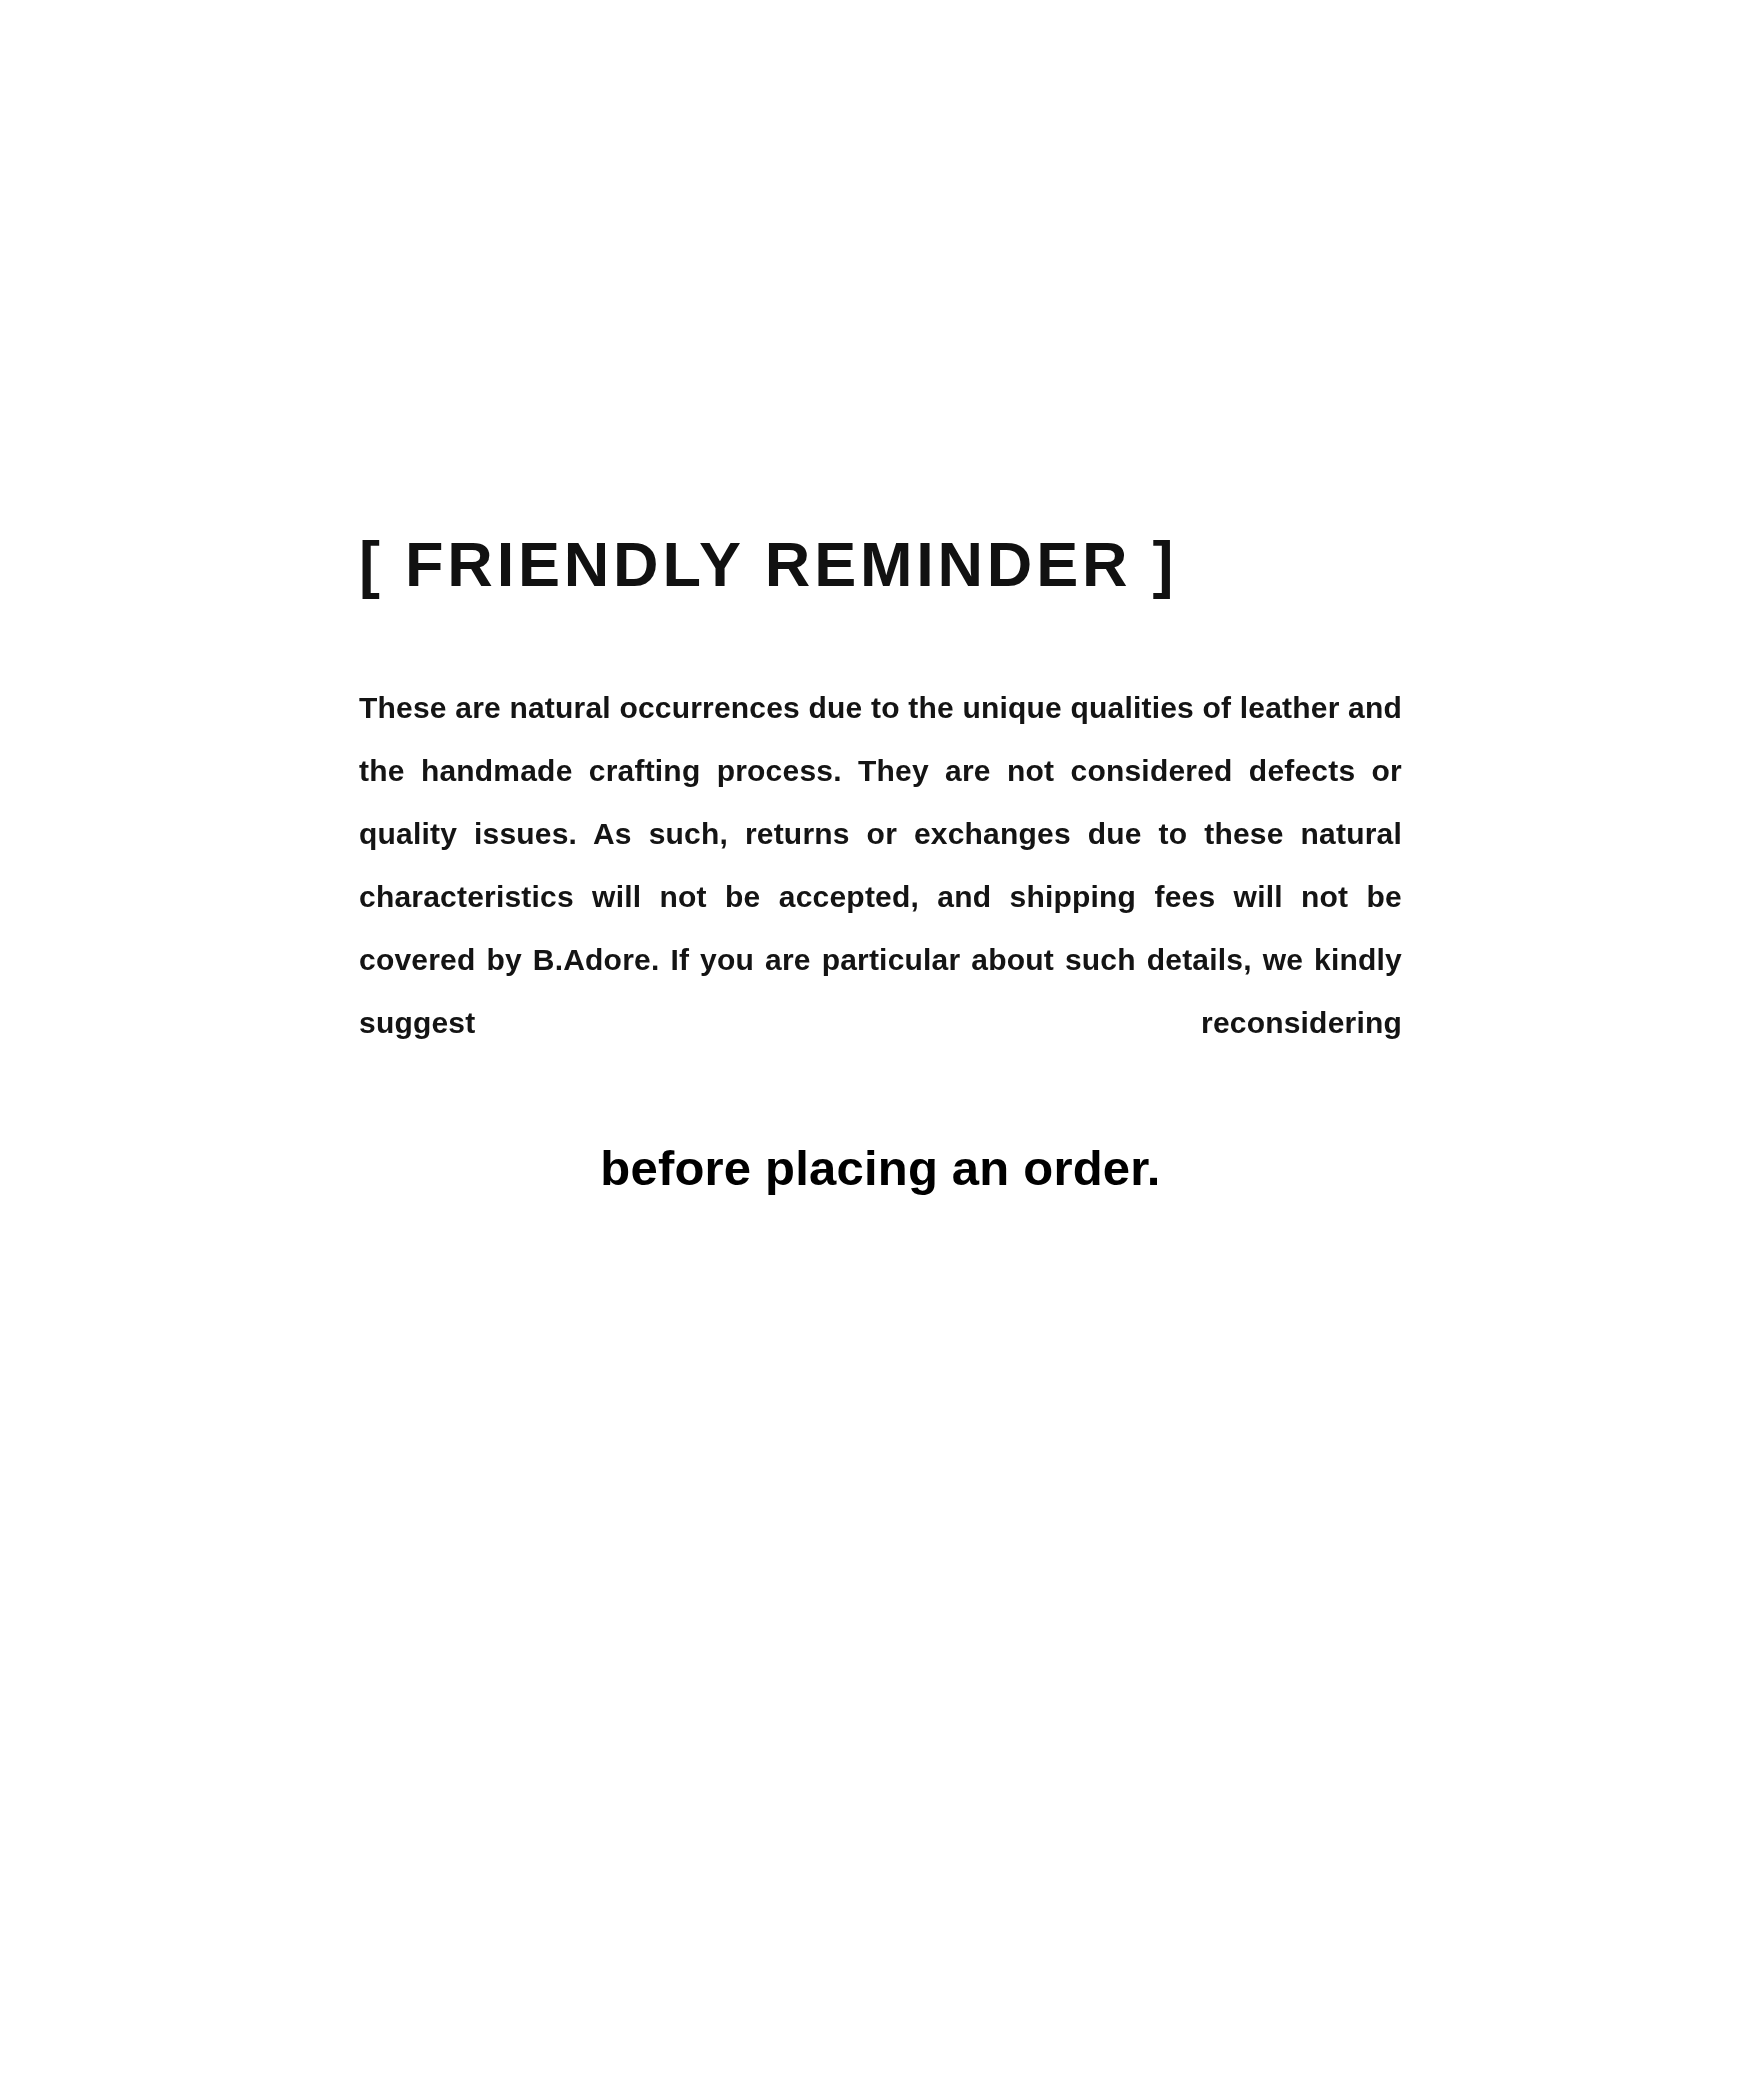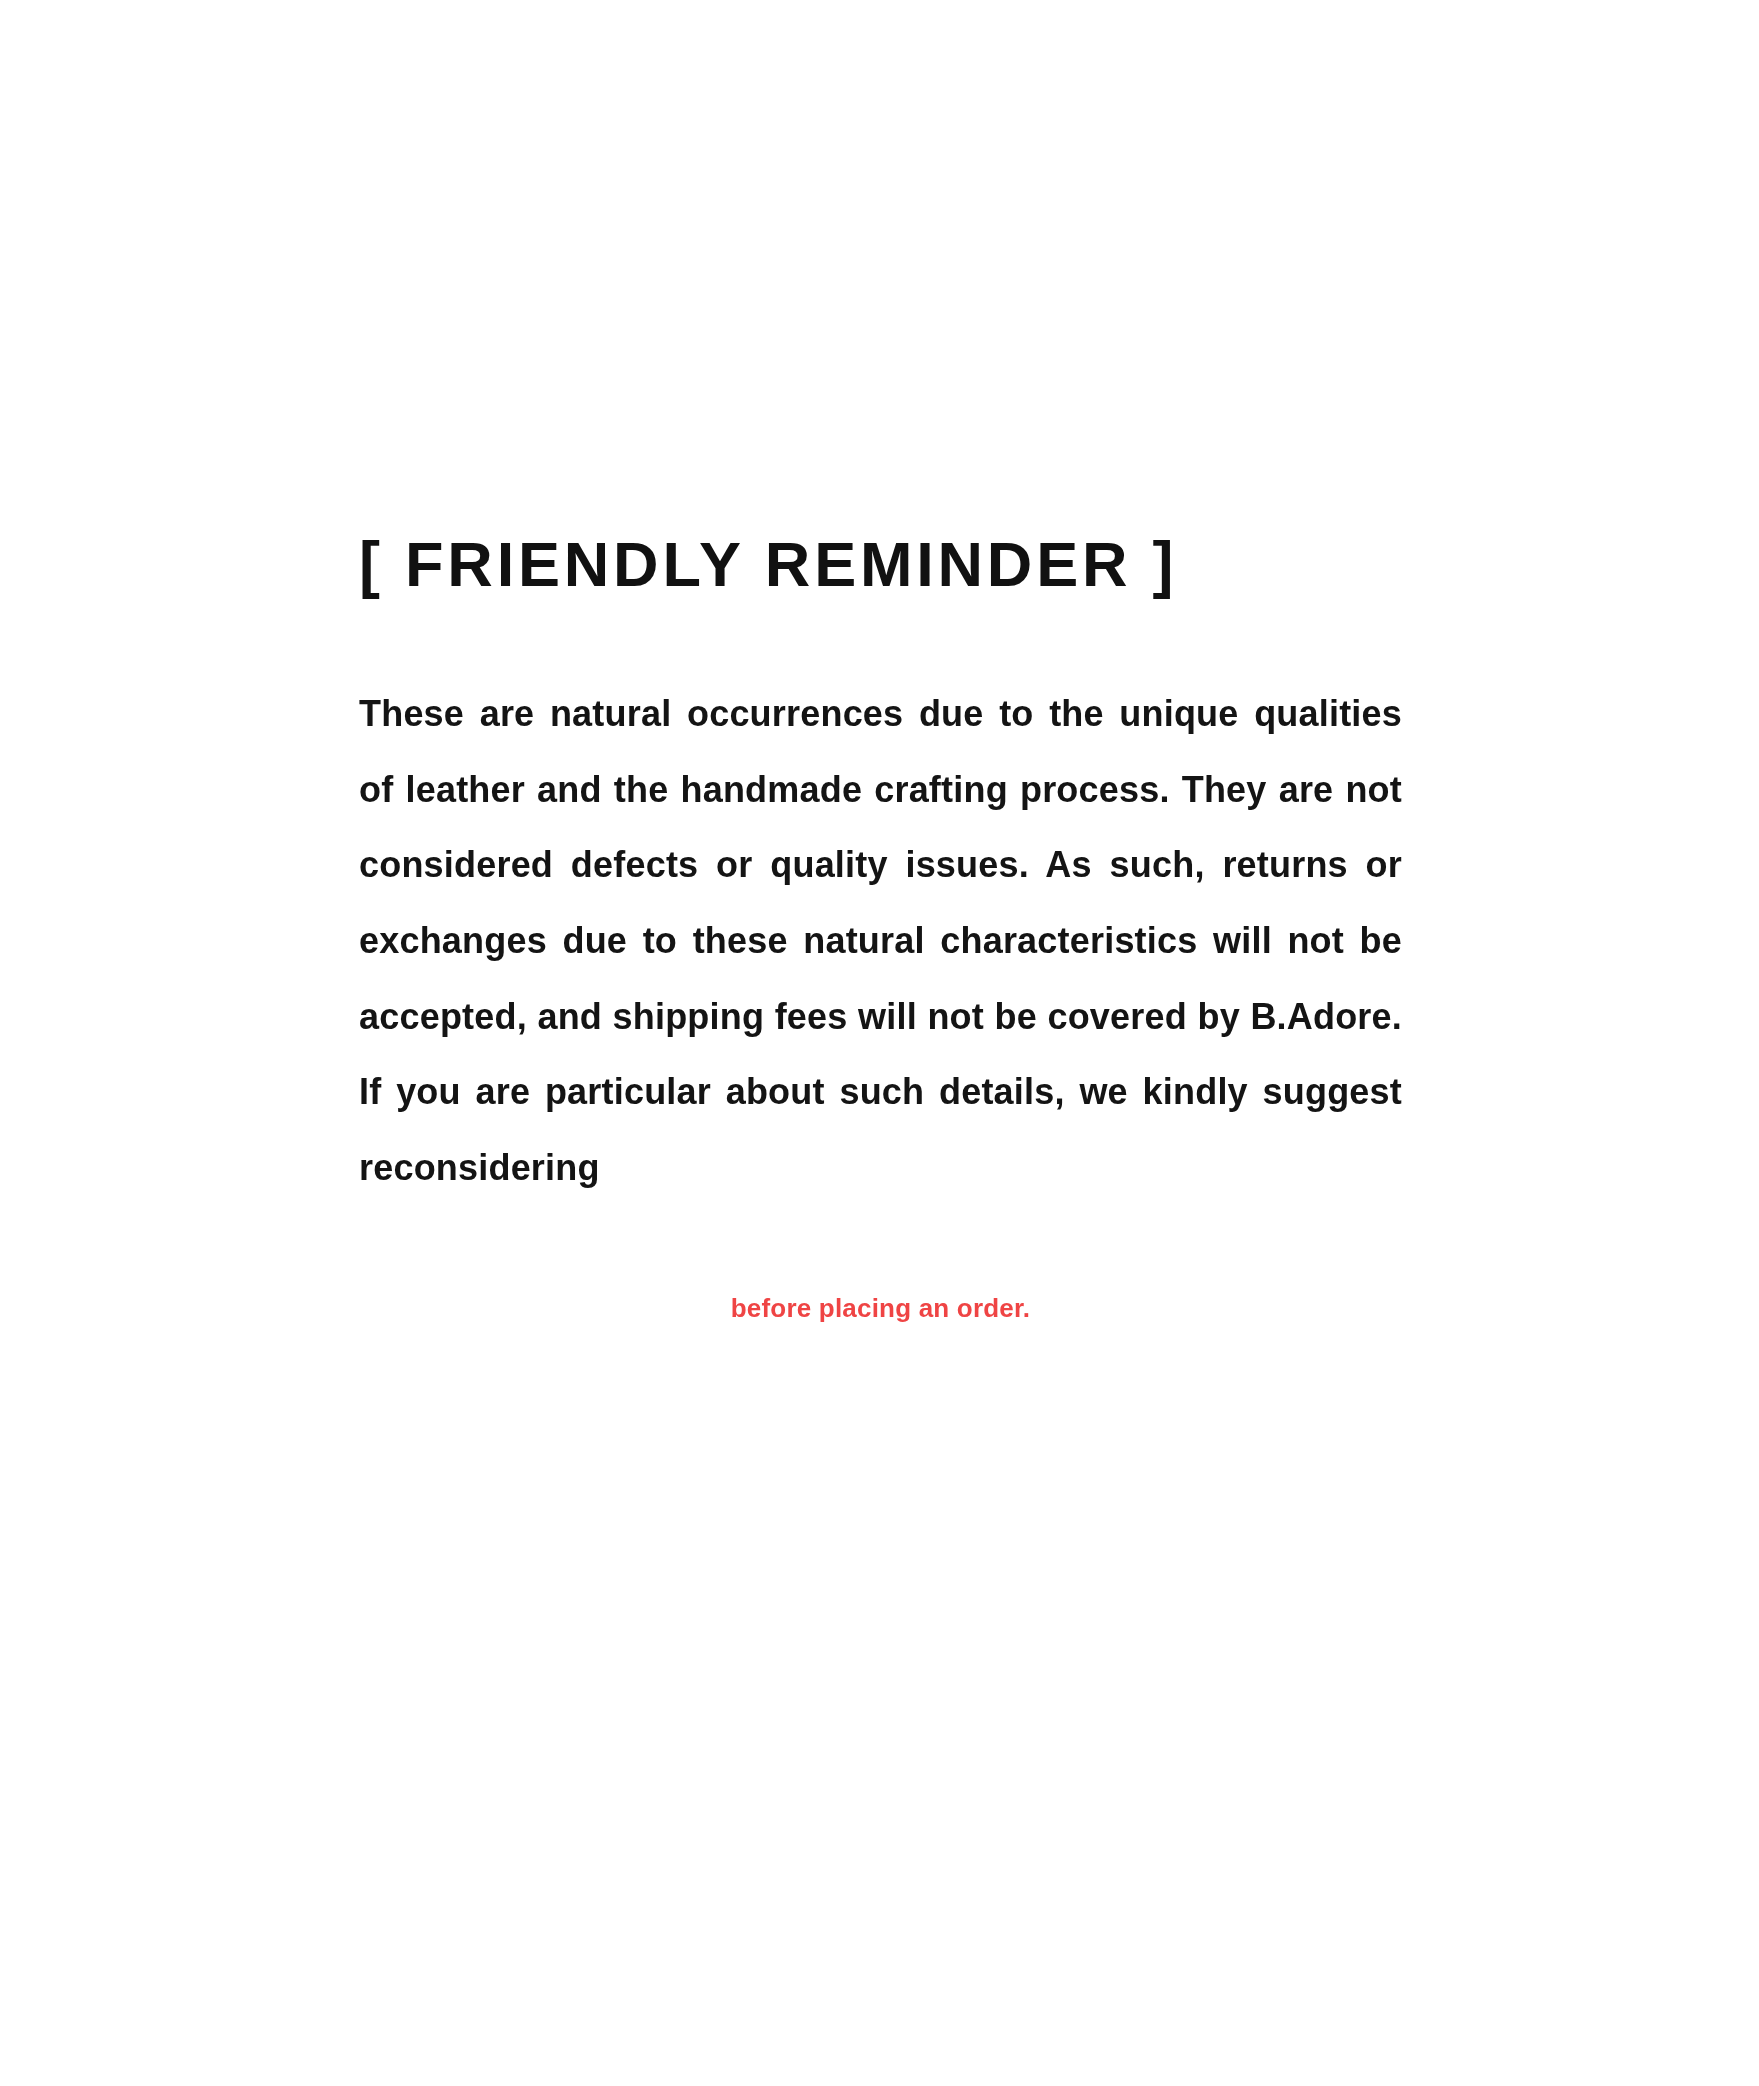--- a/index.html
+++ b/index.html
@@ -32,41 +32,41 @@
   .headline {
     font-size: 63px;
     font-weight: 700;
     letter-spacing: 3.8px;
     line-height: 1.1;
     color: #111111;
     margin: 0 0 77px 0;
     white-space: nowrap;
   }
   .body-text {
-    font-size: 36px;
+    font-size: 30px;
     font-weight: 700;
     line-height: 2.1;
     color: #141414;
     text-align: justify;
     text-justify: inter-word;
     margin: 0;
     letter-spacing: 0.2px;
   }
   .body-text::after {
     content: "";
     display: inline-block;
     width: 100%;
   }
   .last-line {
     display: block;
     text-align: center;
-    font-size: 26px;
+    font-size: 49px;
     font-weight: 700;
     line-height: 2.1;
-    color: #ef4444;
+    color: #000000;
     letter-spacing: 0.2px;
   }
 </style>
 </head>
 <body>
 
 <div class="page">
   <div class="content">
     <h1 class="headline">[ FRIENDLY REMINDER ]</h1>
     <p class="body-text">These are natural occurrences due to the unique qualities of leather and the handmade crafting process. They are not considered defects or quality issues. As such, returns or exchanges due to these natural characteristics will not be accepted, and shipping fees will not be covered by B.Adore. If you are particular about such details, we kindly suggest reconsidering</p>

